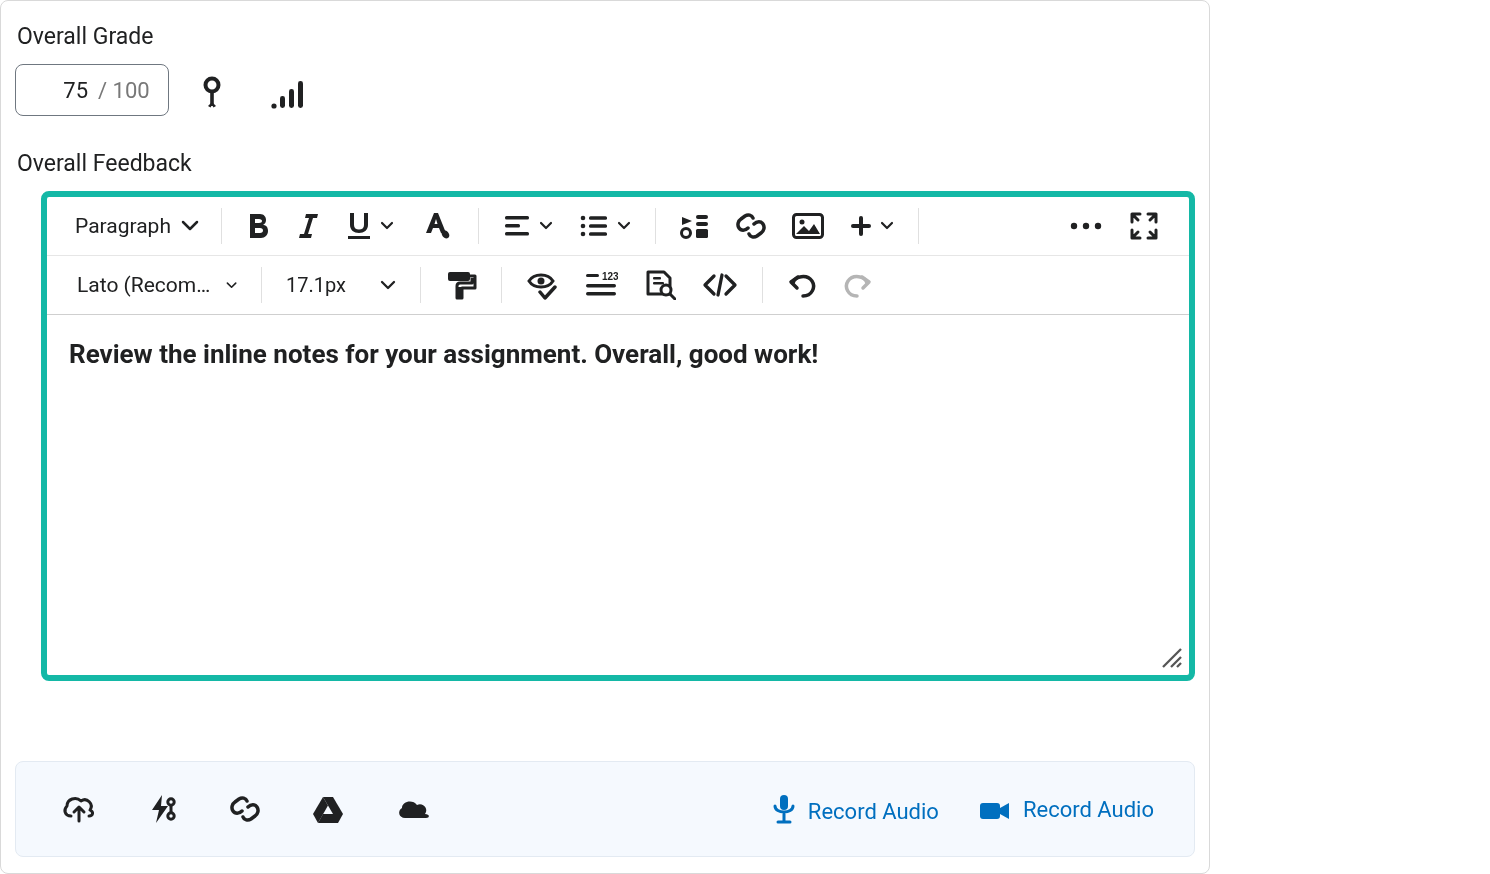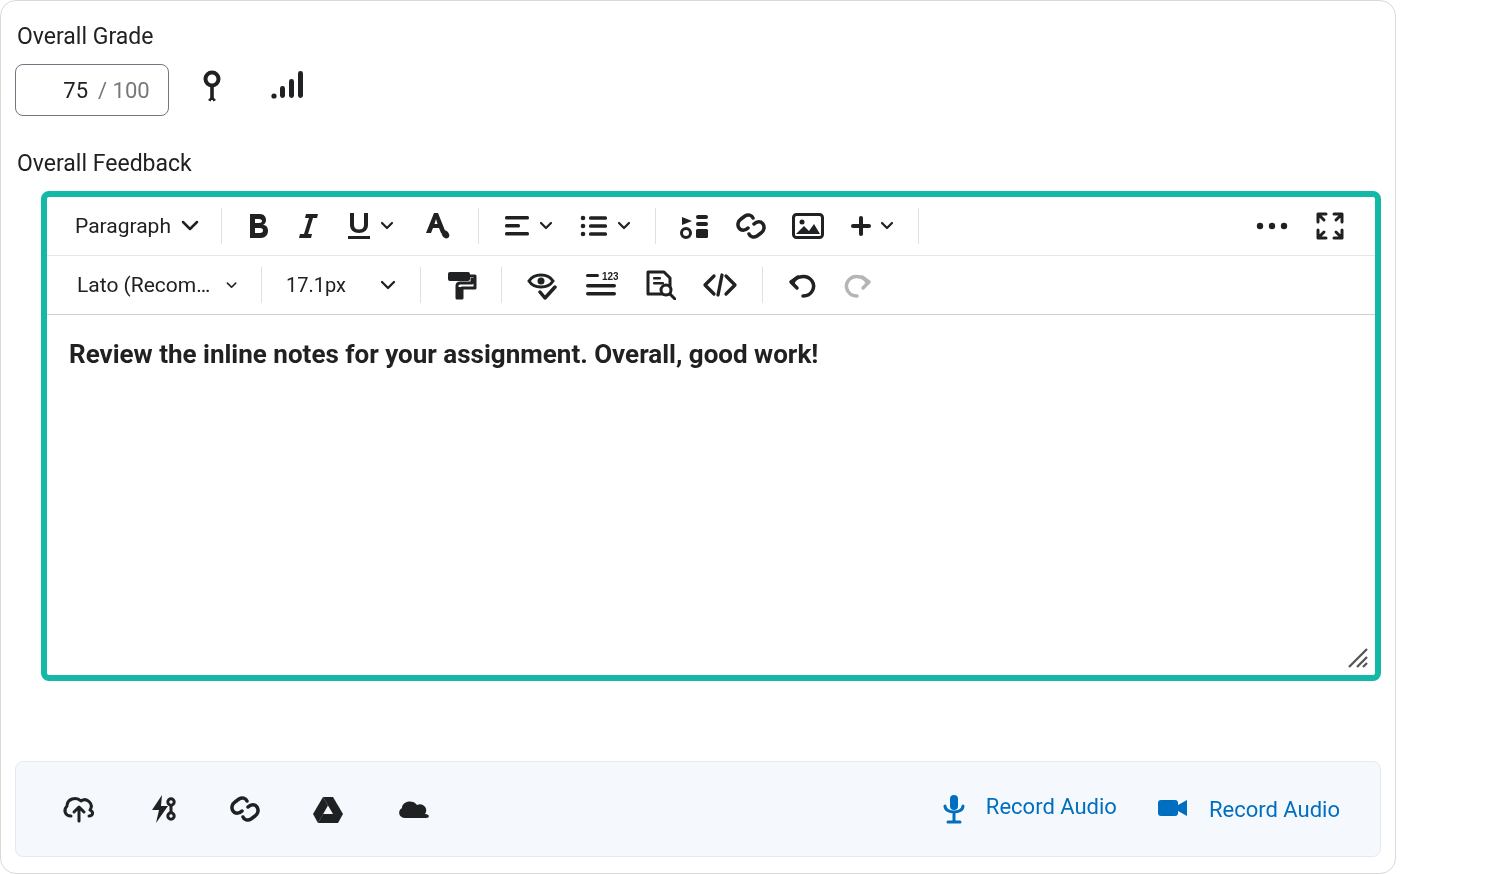--- a/index.html
+++ b/index.html
@@ -5,35 +5,35 @@
   * { box-sizing: border-box; }
   body {
     font-family: -apple-system, BlinkMacSystemFont, "Segoe UI", Roboto, Arial, sans-serif;
     margin: 0;
     padding: 0;
     background: #fff;
     color: #202122;
   }
   .panel {
     border: 1px solid #d9d9d9;
-    border-radius: 16px;
+    border-radius: 8px;
     padding: 14px;
-    width: 1396px;
+    width: 1210px;
     height: 874px;
     position: relative;
   }
   .field-label {
     font-size: 23px;
     font-weight: 400;
     color: #202122;
     margin: 8px 2px 14px 2px;
   }
   .grade-row {
     display: flex;
-    align-items: flex-start;
+    align-items: flex-end;
     gap: 14px;
     margin-bottom: 34px;
   }
   .grade-box {
     border: 1px solid #6f7780;
     border-radius: 8px;
     height: 52px;
     display: flex;
     align-items: center;
     justify-content: flex-end;
@@ -136,22 +136,22 @@
     padding: 0 40px;
   }
   .attach-icons {
     display: flex;
     gap: 40px;
     align-items: center;
   }
   .attach-bar .spacer { flex: 1; }
   .record-link {
     display: inline-flex;
-    align-items: flex-start;
-    gap: 20px;
+    align-items: flex-end;
+    gap: 12px;
     color: #006fbf;
     font-size: 22px;
     font-weight: 400;
     cursor: pointer;
     margin-left: 40px;
   }
   .trunc { max-width: 150px; overflow: hidden; text-overflow: ellipsis; white-space: nowrap; display: inline-block; }
   svg { display: block; }
 </style>
 </head>

